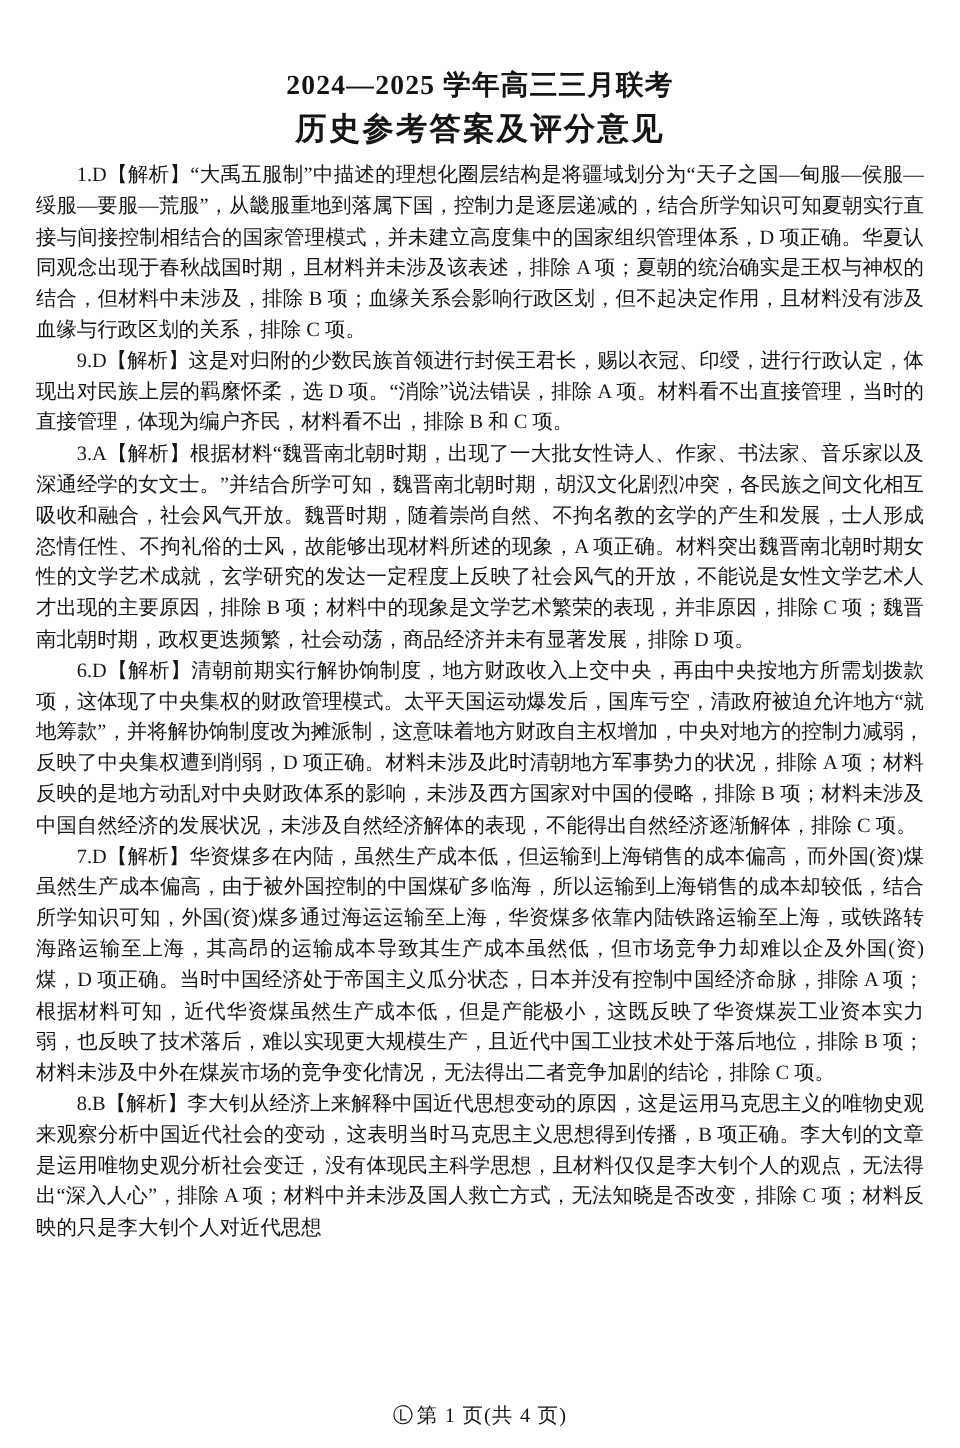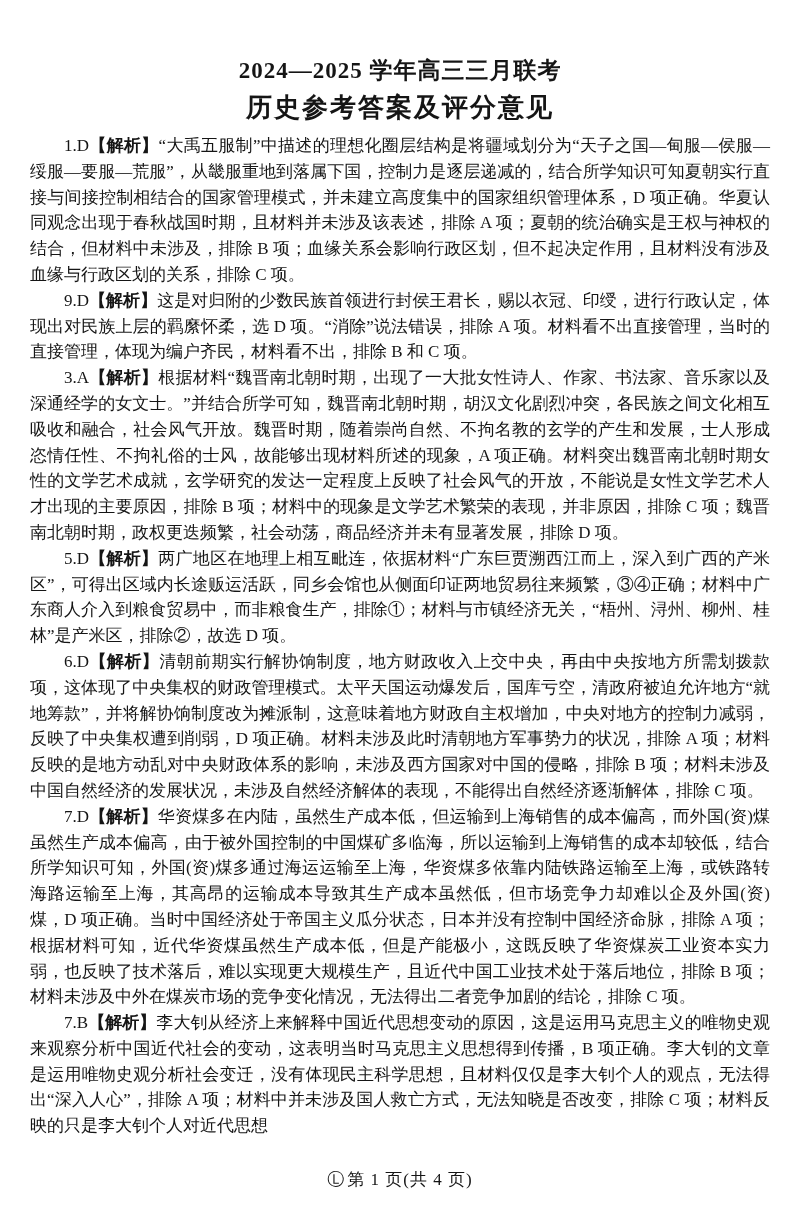--- a/index.html
+++ b/index.html
@@ -42,21 +42,21 @@
     text-justify: inter-ideograph;
   }
   .para {
     margin: 0;
     text-indent: 2em;
   }
   .ans-label {
     font-family: "Liberation Serif", serif;
   }
   .marker {
-    font-weight: bold;
+    font-weight: normal;
     font-family: "Liberation Sans", sans-serif;
   }
   .footer {
     position: absolute;
     left: 0;
     bottom: 16px;
     width: 100%;
     text-align: center;
     font-size: 17px;
     letter-spacing: 1px;
@@ -75,27 +75,26 @@
 
   <div class="content">
 
     <p class="para"><span class="ans-label">1.D</span><span class="marker">【解析】</span><span class="expl">“大禹五服制”中描述的理想化圈层结构是将疆域划分为“天子之国—甸服—侯服—绥服—要服—荒服”，从畿服重地到落属下国，控制力是逐层递减的，结合所学知识可知夏朝实行直接与间接控制相结合的国家管理模式，并未建立高度集中的国家组织管理体系，D 项正确。华夏认同观念出现于春秋战国时期，且材料并未涉及该表述，排除 A 项；夏朝的统治确实是王权与神权的结合，但材料中未涉及，排除 B 项；血缘关系会影响行政区划，但不起决定作用，且材料没有涉及血缘与行政区划的关系，排除 C 项。</span></p>
 
     <p class="para"><span class="ans-label">9.D</span><span class="marker">【解析】</span><span class="expl">这是对归附的少数民族首领进行封侯王君长，赐以衣冠、印绶，进行行政认定，体现出对民族上层的羁縻怀柔，选 D 项。“消除”说法错误，排除 A 项。材料看不出直接管理，当时的直接管理，体现为编户齐民，材料看不出，排除 B 和 C 项。</span></p>
 
     <p class="para"><span class="ans-label">3.A</span><span class="marker">【解析】</span><span class="expl">根据材料“魏晋南北朝时期，出现了一大批女性诗人、作家、书法家、音乐家以及深通经学的女文士。”并结合所学可知，魏晋南北朝时期，胡汉文化剧烈冲突，各民族之间文化相互吸收和融合，社会风气开放。魏晋时期，随着崇尚自然、不拘名教的玄学的产生和发展，士人形成恣情任性、不拘礼俗的士风，故能够出现材料所述的现象，A 项正确。材料突出魏晋南北朝时期女性的文学艺术成就，玄学研究的发达一定程度上反映了社会风气的开放，不能说是女性文学艺术人才出现的主要原因，排除 B 项；材料中的现象是文学艺术繁荣的表现，并非原因，排除 C 项；魏晋南北朝时期，政权更迭频繁，社会动荡，商品经济并未有显著发展，排除 D 项。</span></p>
 
 
-    <p class="para"><span class="ans-label">5.D</span><span class="marker">【解析】</span><span class="expl">两广地区在地理上相互毗连，依据材料“广东巨贾溯西江而上，深入到广西的产米区”，可得出区域内长途贩运活跃，同乡会馆也从侧面印证两地贸易往来频繁，③④正确；材料中广东商人介入到粮食贸易中，而非粮食生产，排除①；材料与市镇经济无关，“梧州、浔州、柳州、桂林”是产米区，排除②，故选 D 项。</span></p>
 
     <p class="para"><span class="ans-label">6.D</span><span class="marker">【解析】</span><span class="expl">清朝前期实行解协饷制度，地方财政收入上交中央，再由中央按地方所需划拨款项，这体现了中央集权的财政管理模式。太平天国运动爆发后，国库亏空，清政府被迫允许地方“就地筹款”，并将解协饷制度改为摊派制，这意味着地方财政自主权增加，中央对地方的控制力减弱，反映了中央集权遭到削弱，D 项正确。材料未涉及此时清朝地方军事势力的状况，排除 A 项；材料反映的是地方动乱对中央财政体系的影响，未涉及西方国家对中国的侵略，排除 B 项；材料未涉及中国自然经济的发展状况，未涉及自然经济解体的表现，不能得出自然经济逐渐解体，排除 C 项。</span></p>
 
     <p class="para"><span class="ans-label">7.D</span><span class="marker">【解析】</span><span class="expl">华资煤多在内陆，虽然生产成本低，但运输到上海销售的成本偏高，而外国(资)煤虽然生产成本偏高，由于被外国控制的中国煤矿多临海，所以运输到上海销售的成本却较低，结合所学知识可知，外国(资)煤多通过海运运输至上海，华资煤多依靠内陆铁路运输至上海，或铁路转海路运输至上海，其高昂的运输成本导致其生产成本虽然低，但市场竞争力却难以企及外国(资)煤，D 项正确。当时中国经济处于帝国主义瓜分状态，日本并没有控制中国经济命脉，排除 A 项；根据材料可知，近代华资煤虽然生产成本低，但是产能极小，这既反映了华资煤炭工业资本实力弱，也反映了技术落后，难以实现更大规模生产，且近代中国工业技术处于落后地位，排除 B 项；材料未涉及中外在煤炭市场的竞争变化情况，无法得出二者竞争加剧的结论，排除 C 项。</span></p>
 
-    <p class="para"><span class="ans-label">7.B</span><span class="marker">【解析】</span><span class="expl">李大钊从经济上来解释中国近代思想变动的原因，这是运用马克思主义的唯物史观来观察分析中国近代社会的变动，这表明当时马克思主义思想得到传播，B 项正确。李大钊的文章是运用唯物史观分析社会变迁，没有体现民主科学思想，且材料仅仅是李大钊个人的观点，无法得出“深入人心”，排除 A 项；材料中并未涉及国人救亡方式，无法知晓是否改变，排除 C 项；材料反映的只是李大钊个人对近代思想</span></p>
+    <p class="para"><span class="ans-label">8.B</span><span class="marker">【解析】</span><span class="expl">李大钊从经济上来解释中国近代思想变动的原因，这是运用马克思主义的唯物史观来观察分析中国近代社会的变动，这表明当时马克思主义思想得到传播，B 项正确。李大钊的文章是运用唯物史观分析社会变迁，没有体现民主科学思想，且材料仅仅是李大钊个人的观点，无法得出“深入人心”，排除 A 项；材料中并未涉及国人救亡方式，无法知晓是否改变，排除 C 项；材料反映的只是李大钊个人对近代思想</span></p>
 
   </div>
 
   <div class="footer">
     <span class="mark">Ⓛ</span><span>第 1 页(共 4 页)</span>
   </div>
 
 </div>
 
 </body></html>

